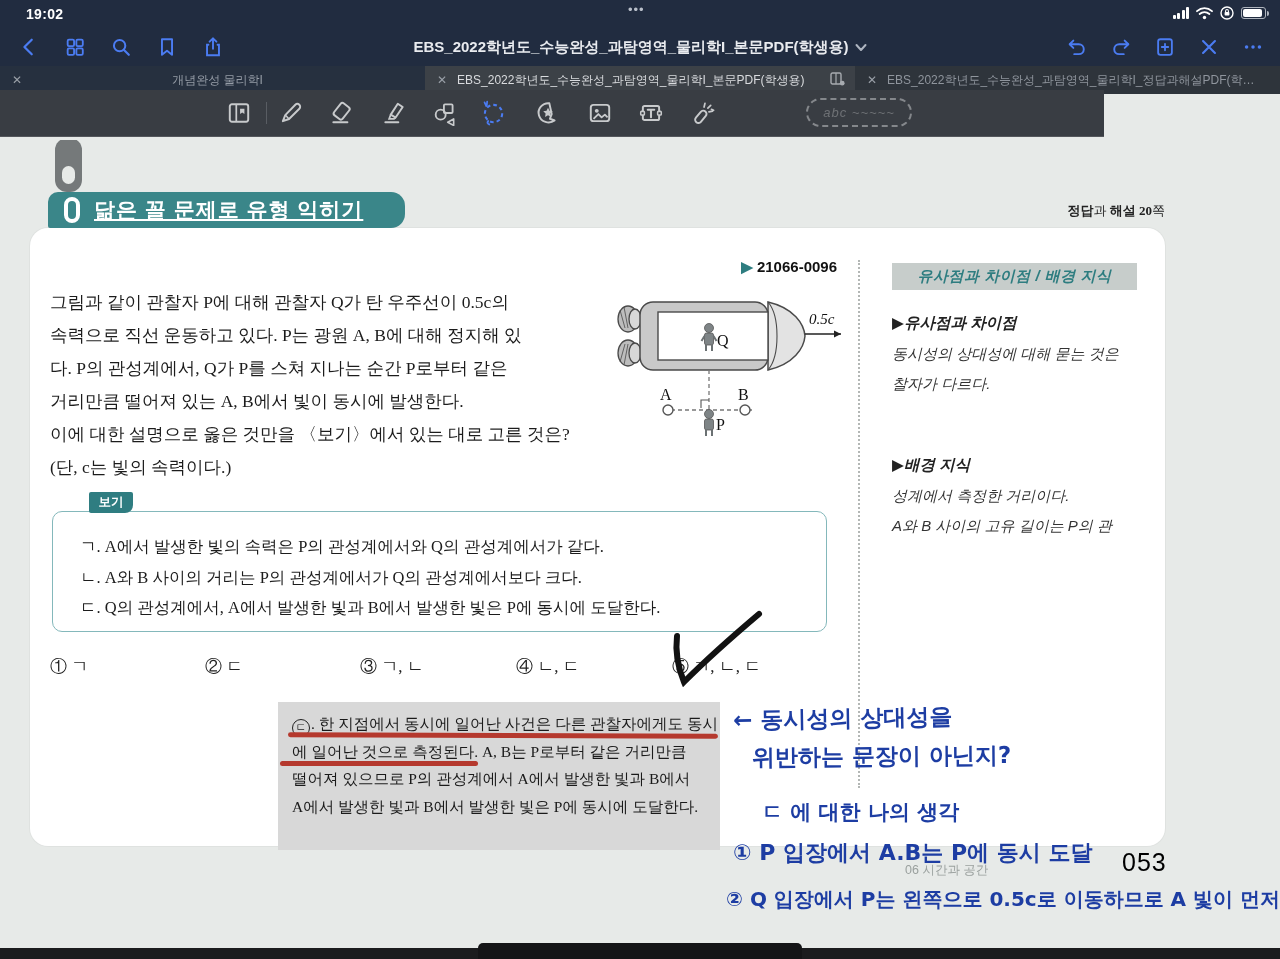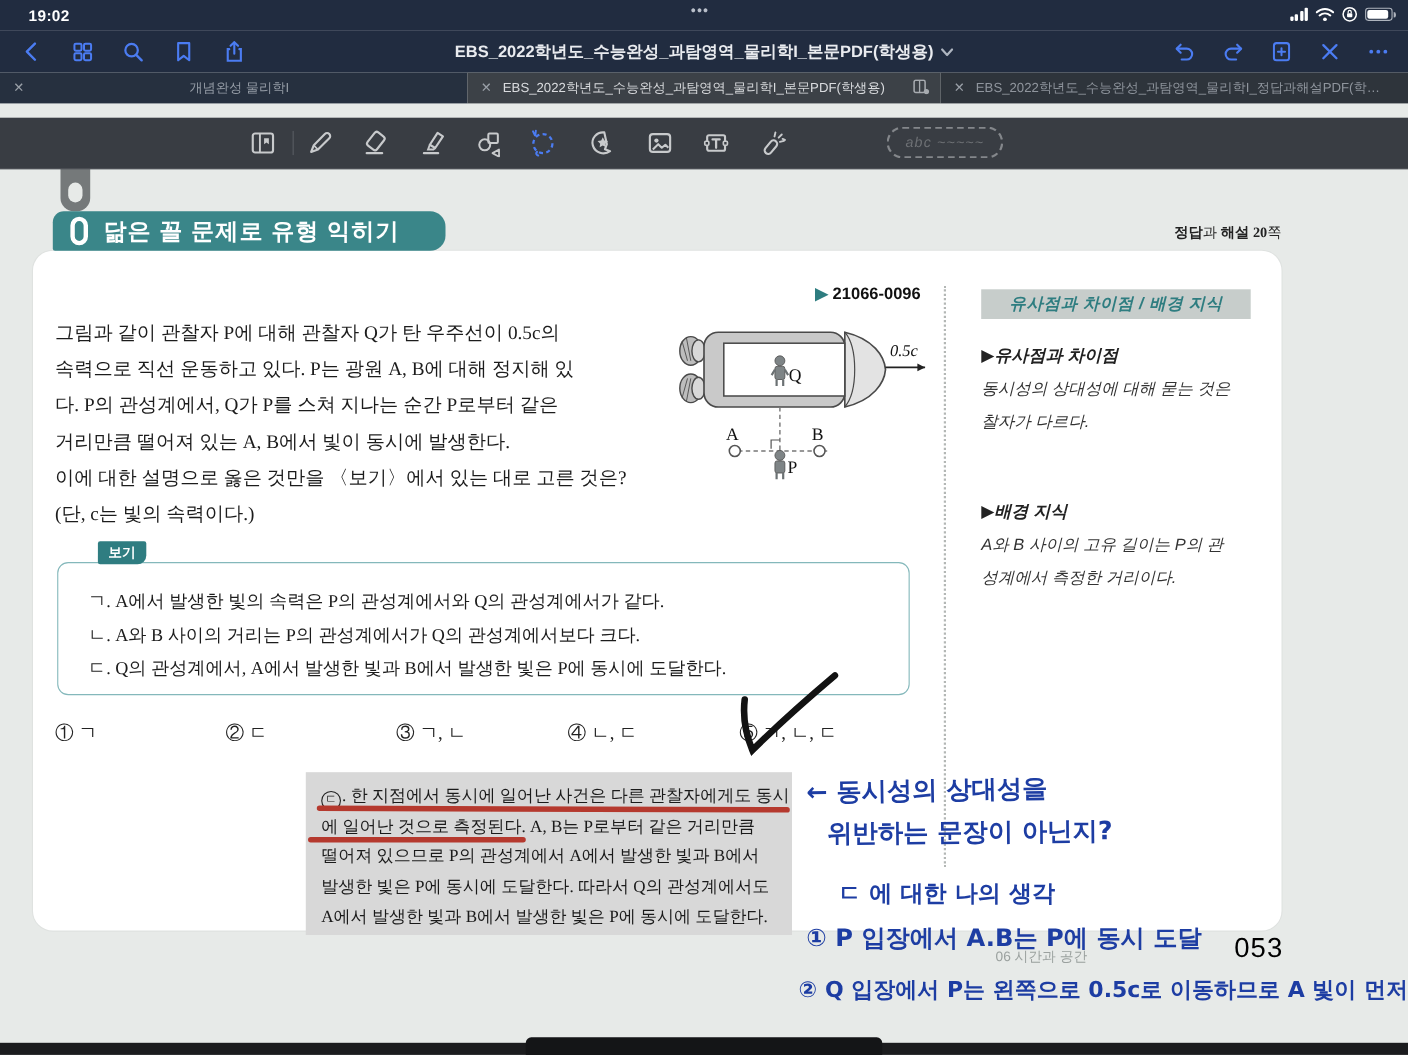--- a/index.html
+++ b/index.html
@@ -30,35 +30,35 @@
   .tab { display:flex; align-items:center; height:28px; font-size:12px; overflow:hidden; white-space:nowrap; cursor:pointer; }
   .tab .x { color:#9aa0a8; font-size:12px; margin:0 10px 0 12px; flex:0 0 auto; }
   .tab .lbl { flex:1; text-align:center; overflow:hidden; text-overflow:ellipsis; }
   .tab1 { width:425px; background:#26303f; color:#959ca6; }
   .tab2 { width:430px; background:#3c4147; color:#d9dbde; }
   .tab3 { width:425px; background:#2e343b; color:#8f959d; }
   .tab2 .lbl { text-align:left; }
   .tab-sideicon { flex:0 0 auto; margin:0 10px; color:#a7abb0; }
 
   
-  .toolbar { position:absolute; left:0; top:107px; width:1280px; height:46px; background:#393d43; z-index:30; box-shadow:0 1px 0 #54575c; }
+  .toolbar { position:absolute; left:0; top:90px; width:1104px; height:46px; background:#393d43; z-index:30; box-shadow:0 1px 0 #54575c; }
   .tool { position:absolute; top:8px; width:30px; height:30px; display:flex; align-items:center; justify-content:center; color:#c8cacc; cursor:pointer; }
   .tool svg { width:26px; height:26px; }
   .tool.active { color:#4b7cf2; }
   .tool-divider { position:absolute; top:12px; width:1px; height:22px; background:#595d63; }
   .scribble { position:absolute; left:806px; top:8px; width:106px; height:29px; border:2px dashed #84878b; border-radius:16px; color:#6e7175; font-size:13px; font-style:italic; display:flex; align-items:center; justify-content:center; letter-spacing:1px; cursor:pointer; }
 
   
   .content { position:absolute; left:0; top:140px; width:1280px; height:808px; background:#e7eae8; overflow:hidden; }
   .serif { font-family:Liberation Serif, serif; }
 
   .clip-deco { position:absolute; left:55px; top:-2px; width:27px; height:54px; background:#75797a; border-radius:12px; }
   .clip-deco::after { content:""; position:absolute; left:7px; top:28px; width:13px; height:18px; background:#e7eae8; border-radius:7px; }
 
-  .section-badge { position:absolute; left:48px; top:52px; width:357px; height:36px; background:#3a8689; border-radius:10px 14px 14px 2px; color:#fff; display:flex; align-items:center; z-index:2; }
+  .section-badge { position:absolute; left:48px; top:52px; width:357px; height:36px; background:#3a8689; border-radius:10px 14px 14px 2px; color:#fff; display:flex; align-items:center; z-index:2;text-decoration:underline; }
   .section-badge .cliphole { width:16px; height:26px; border:4px solid #fff; border-radius:9px; margin:0 14px 0 16px; }
   .section-badge .t { font-size:21px; font-weight:bold; letter-spacing:1px; }
   .answer-ref { position:absolute; right:115px; top:62px; font-size:13px; color:#222; }
   .answer-ref b { font-weight:bold; }
 
   .card { position:absolute; left:30px; top:88px; width:1135px; height:618px; background:#fff; border-radius:18px; box-shadow:0 0 0 1px #dfe2e0; }
 
   .problem { position:absolute; left:50px; top:146px; width:556px; font-size:17.5px; line-height:33px; color:#1c1c1c; }
   .problem div { white-space:nowrap; }
 
@@ -370,22 +370,22 @@
 
   <div class="sidebar">
     <div class="sb-title">유사점과 차이점 / 배경 지식</div>
     <div class="sb-h" style="top:50px">▶유사점과 차이점</div>
     <div class="sb-p" style="top:76px">
       <div>동시성의 상대성에 대해 묻는 것은</div>
       <div>찰자가 다르다.</div>
     </div>
     <div class="sb-h" style="top:192px">▶배경 지식</div>
     <div class="sb-p" style="top:218px">
+      <div>성계에서 측정한 거리이다.</div>
       <div>A와 B 사이의 고유 길이는 P의 관</div>
-      <div>성계에서 측정한 거리이다.</div>
     </div>
   </div>
 
   <div class="boki-badge">보기</div>
   <div class="boki-box"></div>
   <div class="boki-items serif">
     <div>ㄱ. A에서 발생한 빛의 속력은 P의 관성계에서와 Q의 관성계에서가 같다.</div>
     <div>ㄴ. A와 B 사이의 거리는 P의 관성계에서가 Q의 관성계에서보다 크다.</div>
     <div>ㄷ. Q의 관성계에서, A에서 발생한 빛과 B에서 발생한 빛은 P에 동시에 도달한다.</div>
   </div>
@@ -399,21 +399,20 @@
   </div>
 
   <svg class="check-svg" width="125" height="95" viewBox="0 0 125 95">
     <path d="M22 28 C20 45 24 62 29 74 C45 58 78 28 104 6" fill="none" stroke="#121212" stroke-width="6" stroke-linecap="round"></path>
   </svg>
 
   <div class="expl-box serif">
     <div><span class="marker-circle">ㄷ</span><span>. 한 지점에서 동시에 일어난 사건은 다른 관찰자에게도 동시</span></div>
     <div>에 일어난 것으로 측정된다. A, B는 P로부터 같은 거리만큼</div>
     <div>떨어져 있으므로 P의 관성계에서 A에서 발생한 빛과 B에서</div>
-    <div>발생한 빛은 P에 동시에 도달한다. 따라서 Q의 관성계에서도</div>
     <div>A에서 발생한 빛과 B에서 발생한 빛은 P에 동시에 도달한다.</div>
   </div>
   <div class="redline r1"></div>
   <div class="redline r2"></div>
 
   <div class="hand" style="left:733px; top:563px; font-size:23px; transform:rotate(-1deg)">← 동시성의 상대성을</div>
   <div class="hand" style="left:752px; top:601px; font-size:23px; transform:rotate(-.5deg)">위반하는 문장이 아닌지?</div>
   <div class="hand" style="left:762px; top:658px; font-size:21px">ㄷ 에 대한 나의 생각</div>
   <div class="hand" style="left:733px; top:698px; font-size:22px">① P 입장에서   A.B는   P에 동시 도달</div>
   <div class="hand" style="left:726px; top:746px; font-size:20px">② Q 입장에서   P는   왼쪽으로   0.5c로 이동하므로   A 빛이 먼저 도달</div>

